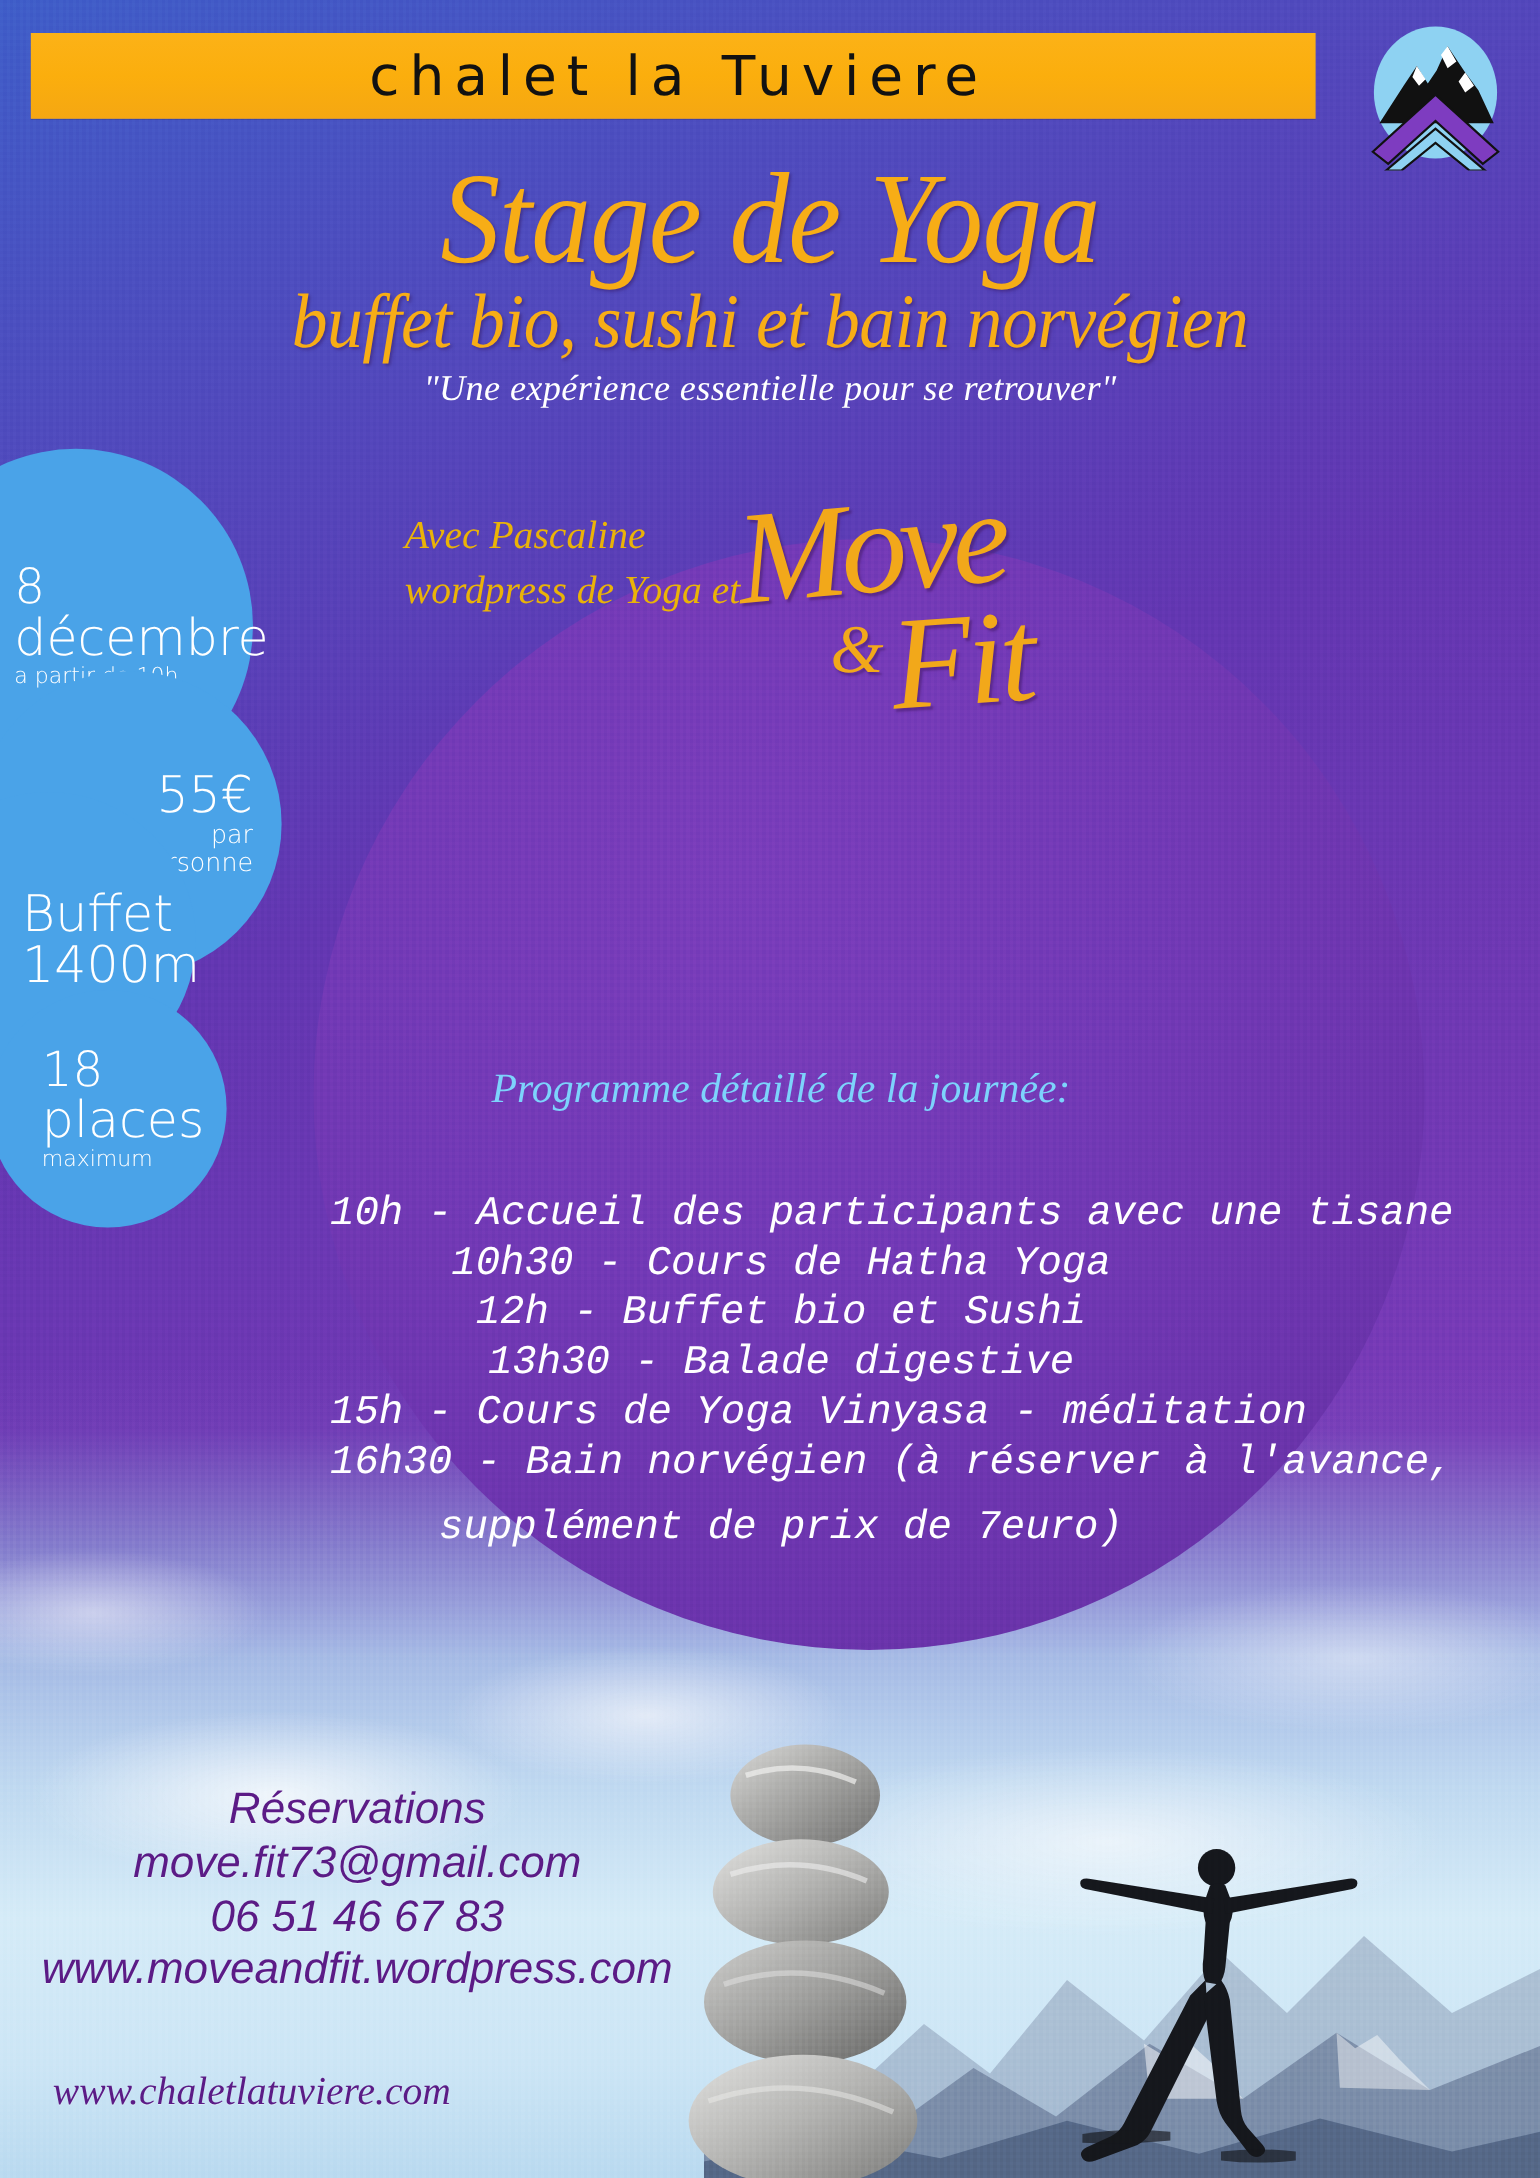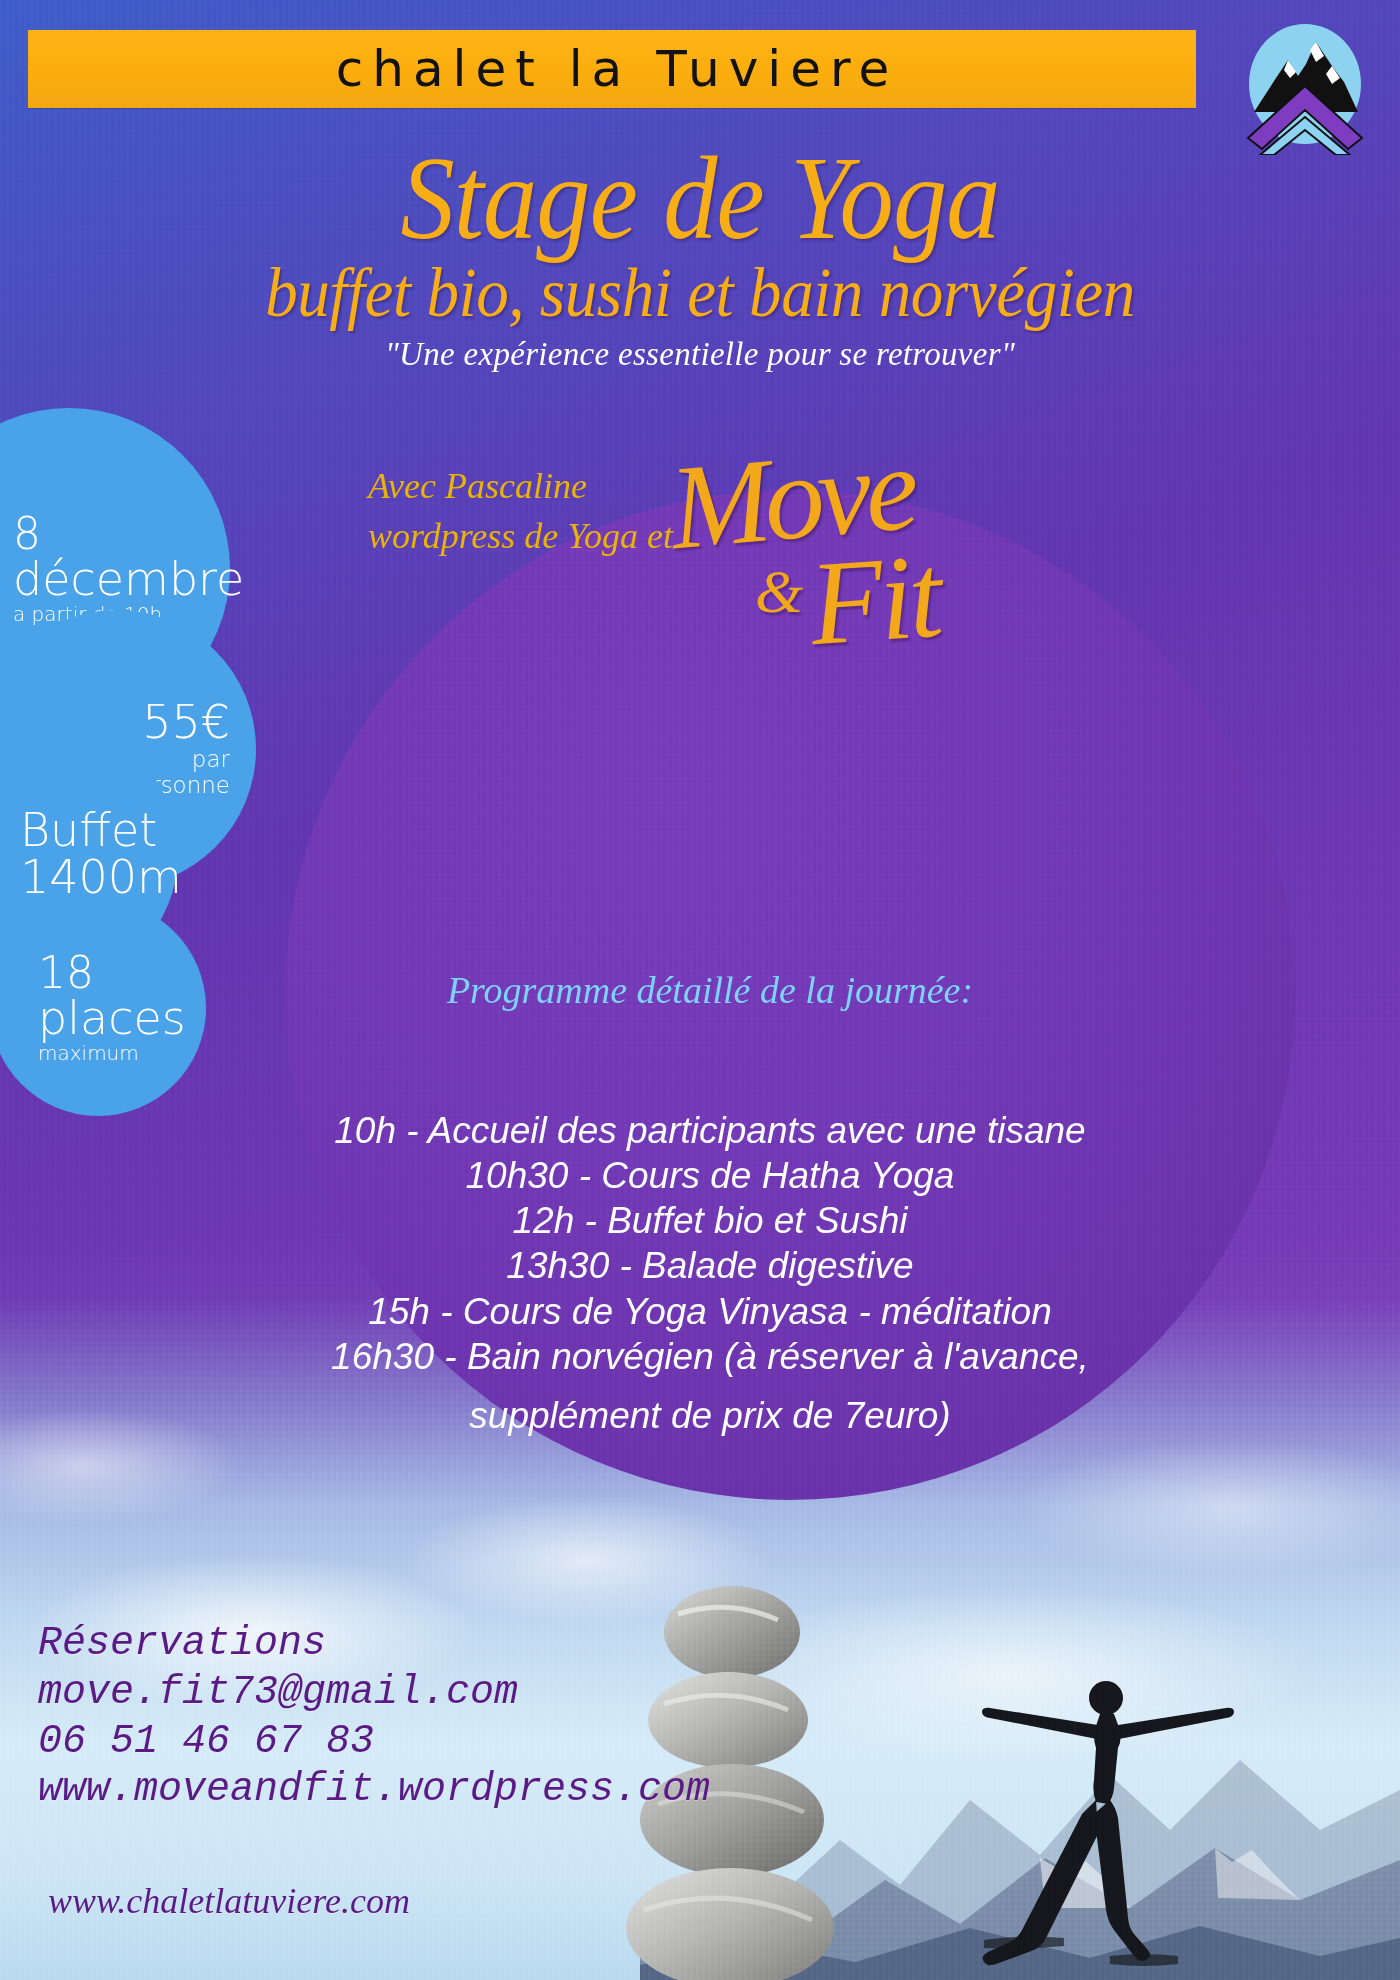--- a/index.html
+++ b/index.html
@@ -182,40 +182,41 @@
   
   .prog-title {
     position: absolute; left: 330px; width: 760px; top: 968px;
     text-align: center;
     font-family: "Liberation Serif", serif;
     font-style: italic;
     font-size: 38px;
     color: #7dd3fc;
   }
   .prog-list {
-    position: absolute; left: 300px; width: 820px; top: 1108px;
-    text-align: center;
-    font-family: Liberation Sans, sans-serif;
+    position: absolute; left: 300px; width: 820px; top: 1082px;
+    text-align: center;
+    font-family: Liberation Mono, monospace;
     font-style: italic;
     font-size: 37px;
     color: #ffffff;
     line-height: 1.22;
   }
   .prog-list .li { display: block; white-space: nowrap; }
   .prog-list .cont { display:block;margin-top:14px; }
 
   
   .contact {
     position: absolute; left: 38px; top: 1620px;
-    font-family: Liberation Mono, monospace;
+    font-family: Liberation Sans, sans-serif;
     font-style: italic;
     font-size: 40px;
     color: #5b1b86;
     line-height: 1.22;
     text-shadow: 0 1px 0 rgba(255,255,255,.35);
+    text-align: center;
   }
   .contact .line { display: block; white-space: nowrap; }
   .contact-site {
     position: absolute; left: 48px; top: 1880px;
     font-family: "Liberation Serif", serif;
     font-style: italic;
     font-size: 36px;
     color: #5b1b86;
     white-space: nowrap;
     text-shadow: 0 1px 0 rgba(255,255,255,.35);

